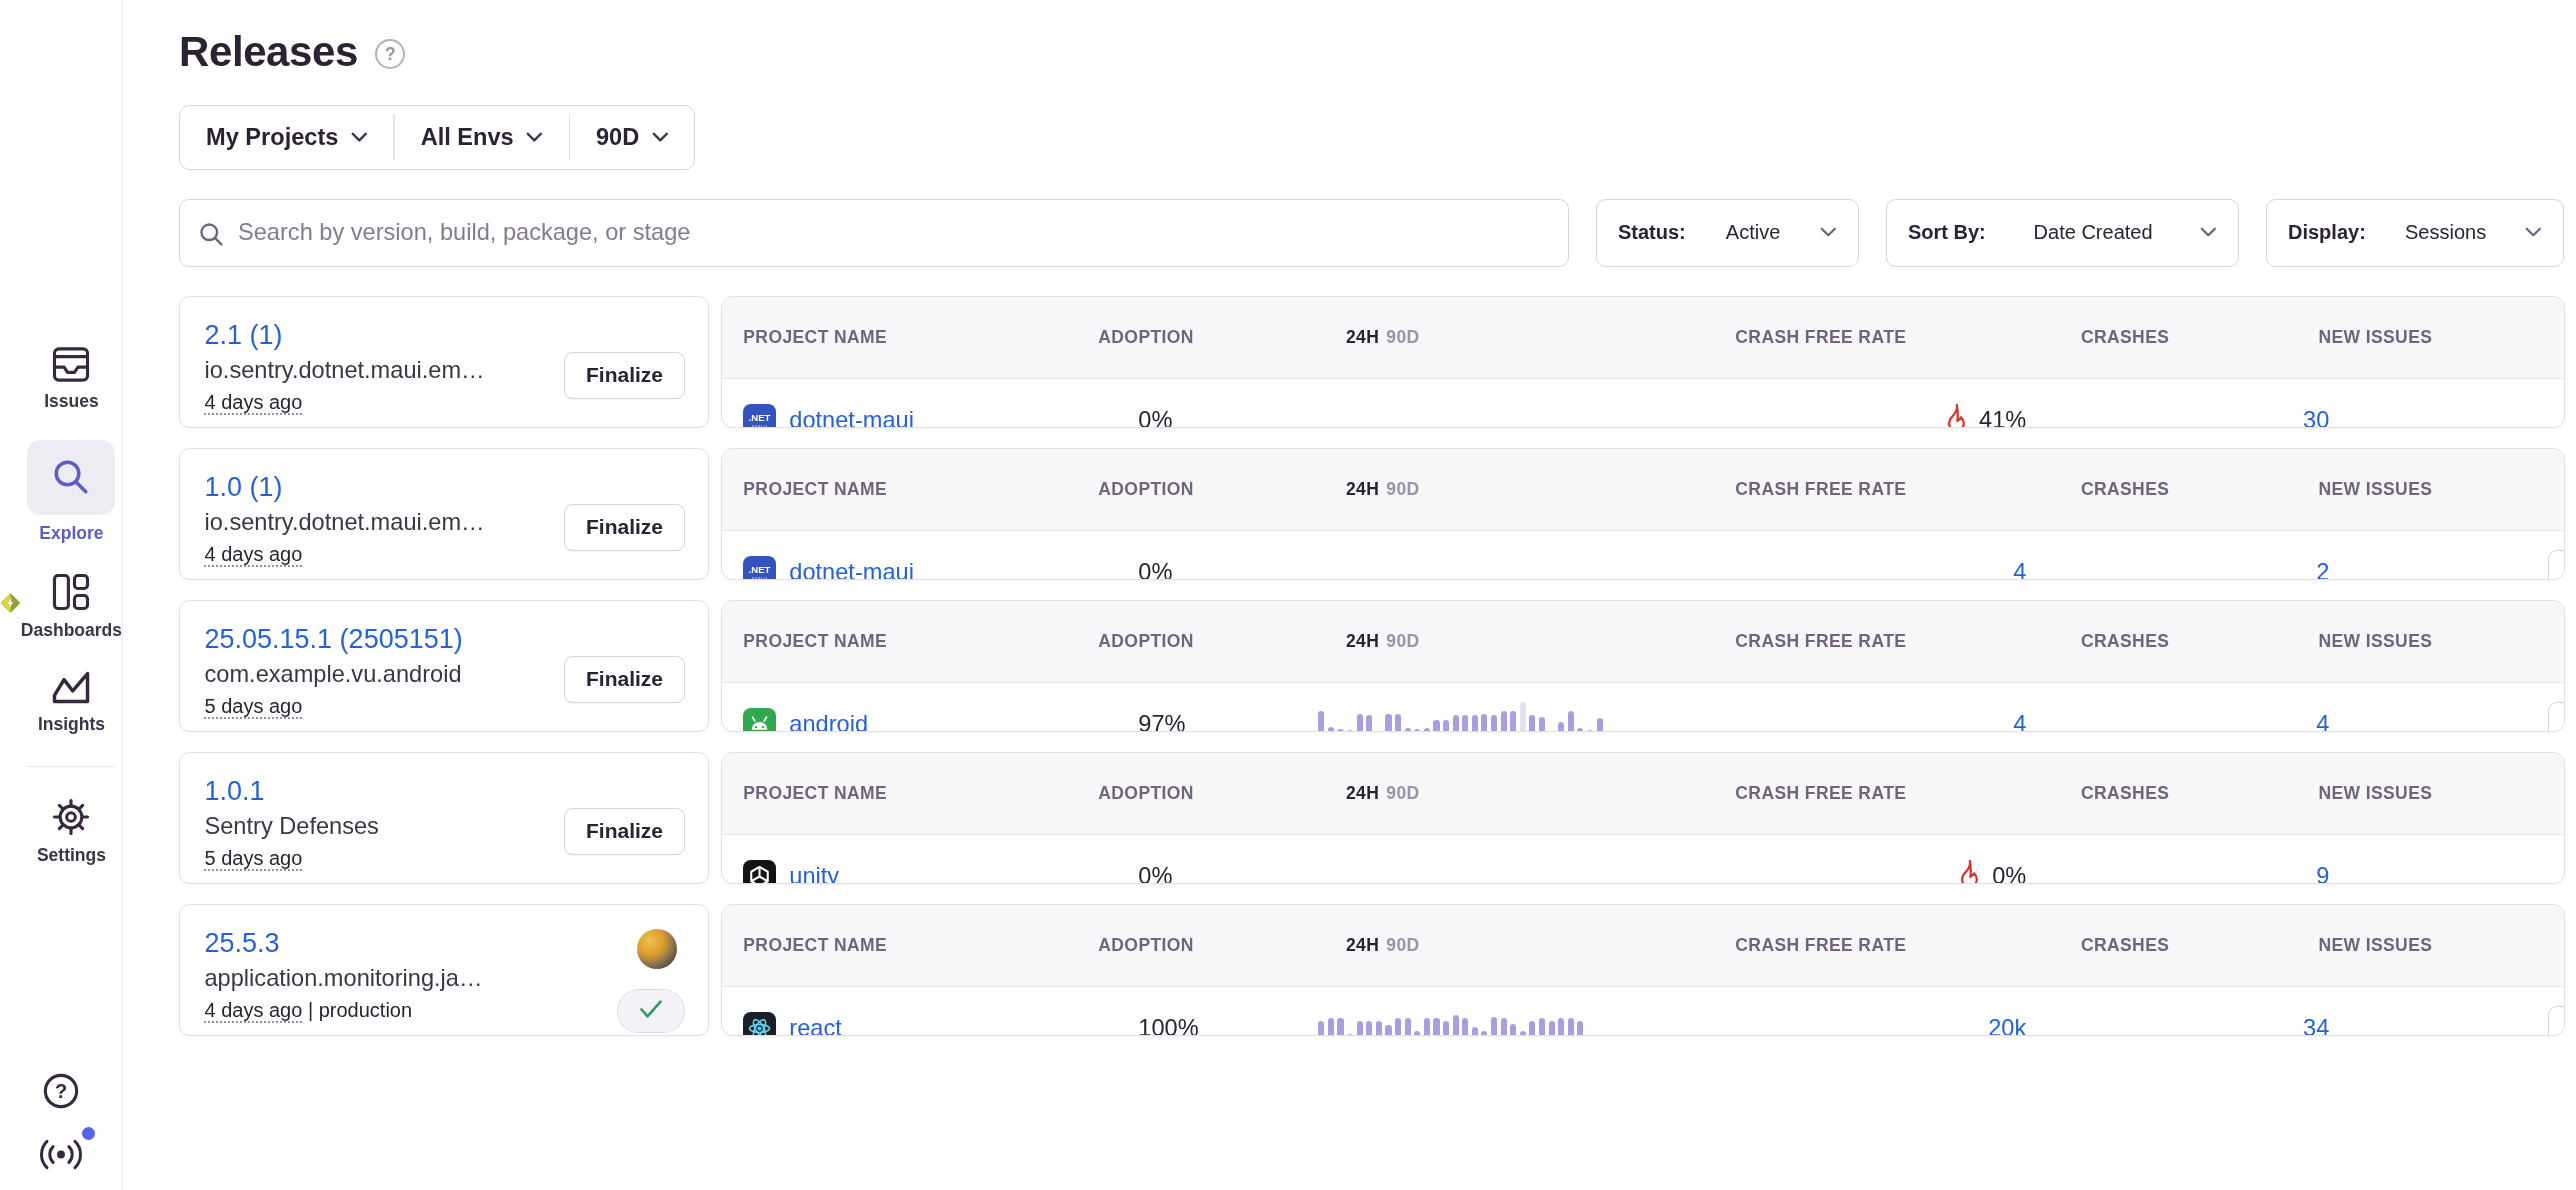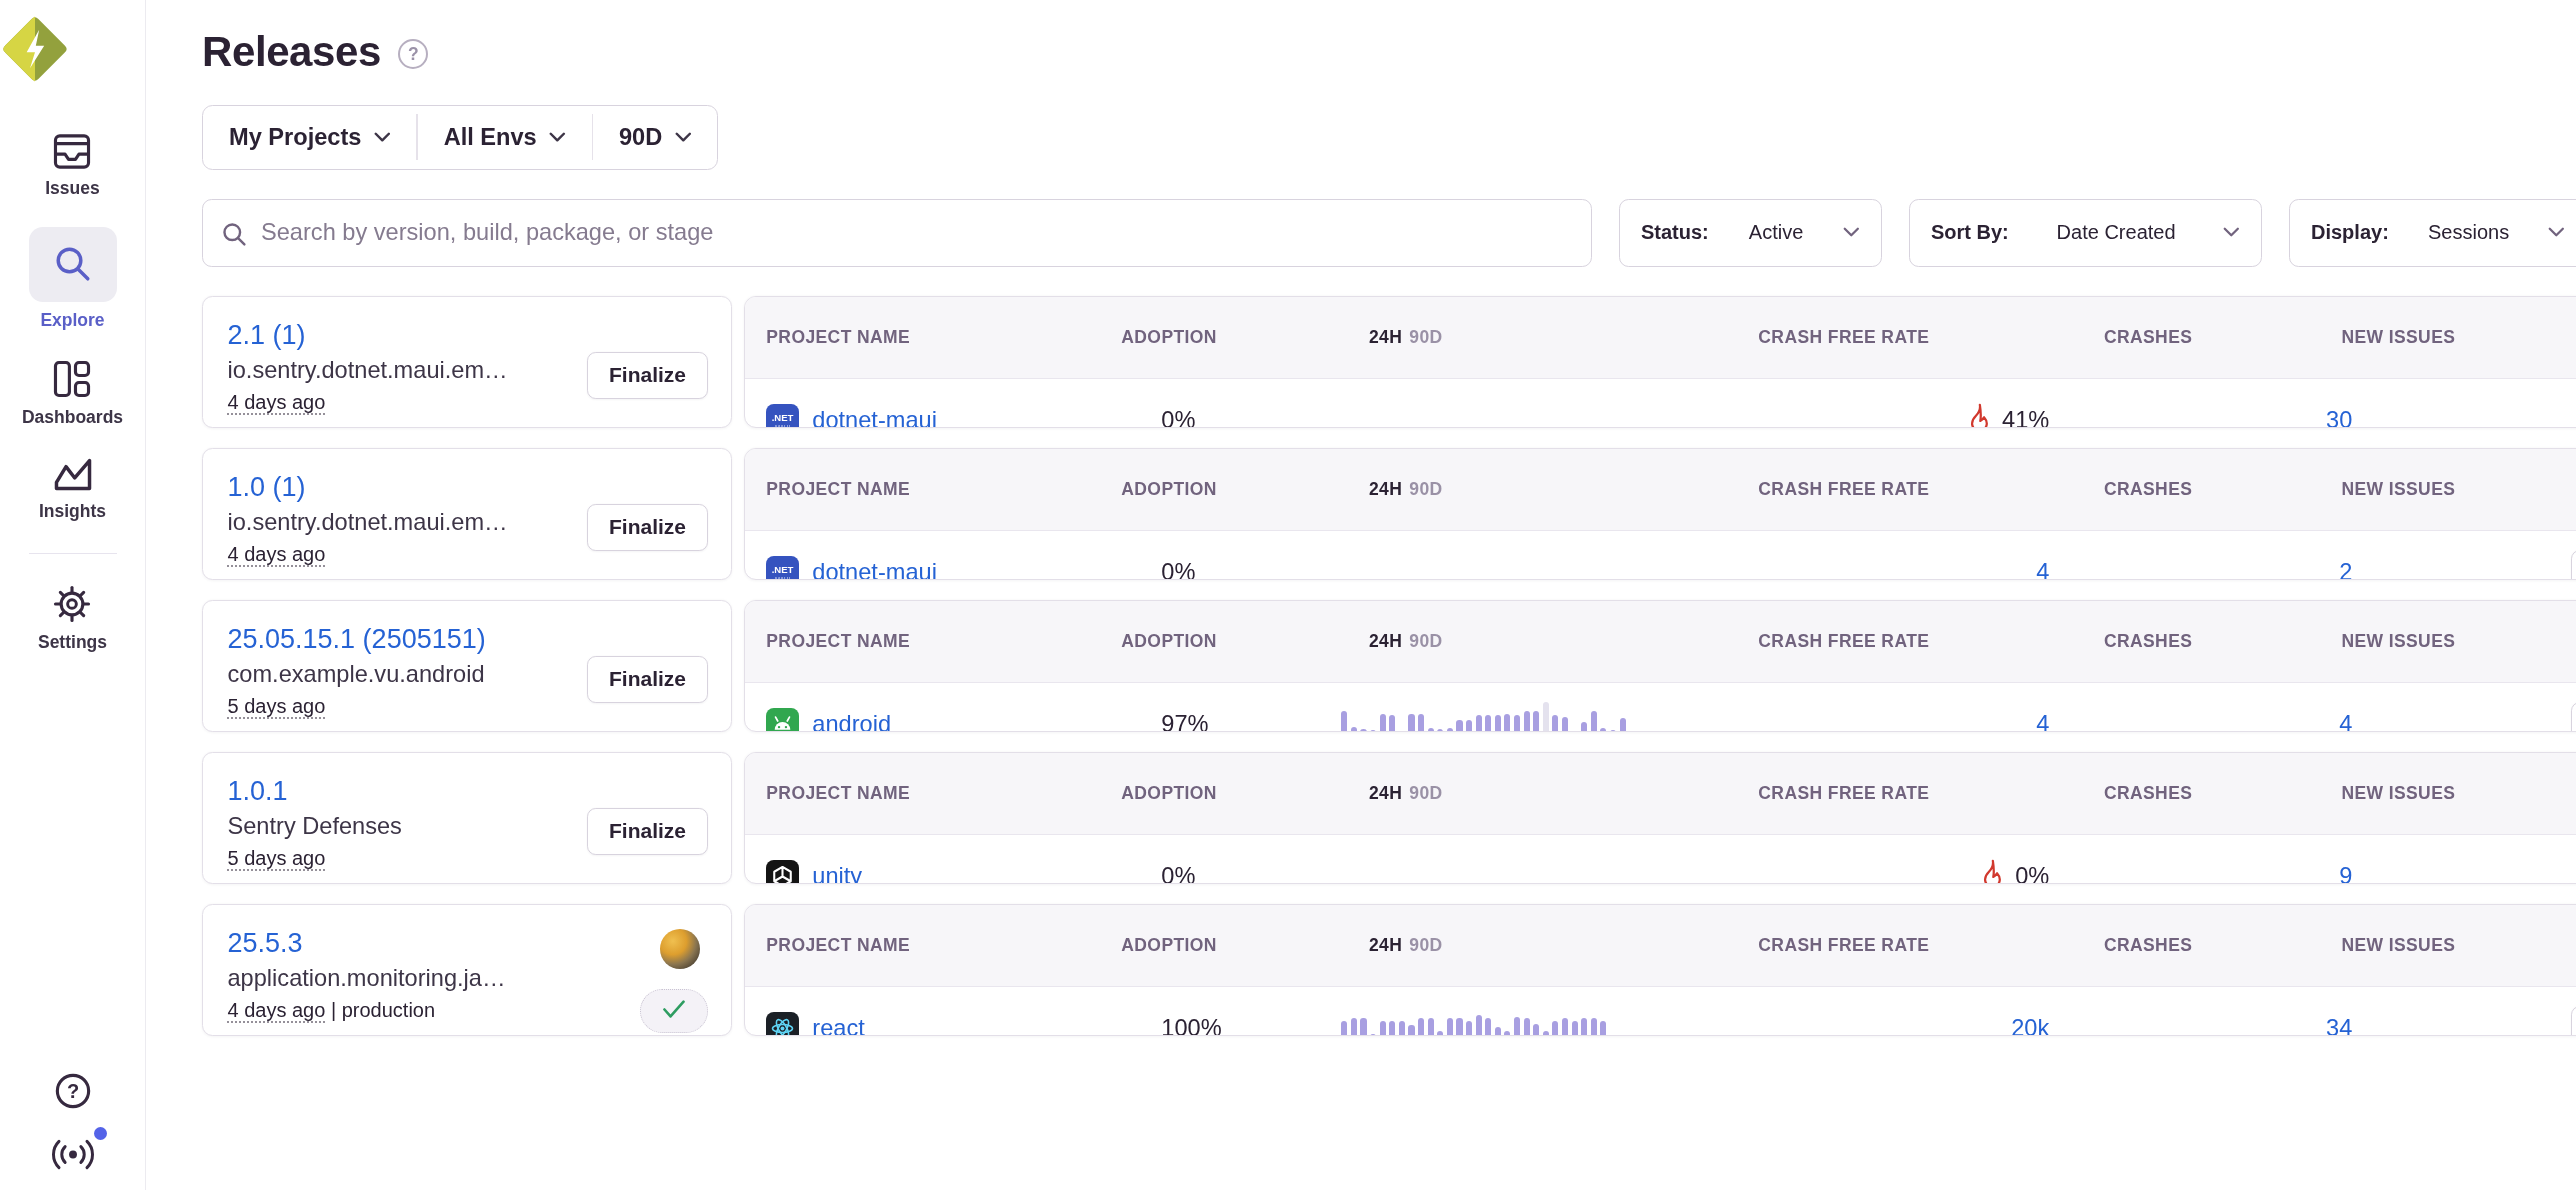--- a/index.html
+++ b/index.html
@@ -1,22 +1,22 @@
 <!DOCTYPE html>
 <html style="font-size:14px"><head>
 <meta charset="utf-8">
 <style>
   * { margin:0; padding:0; box-sizing:border-box; }
   html,body { width:2576px; height:1191px; overflow:hidden; background:#fff;
     font-family:"Liberation Sans","DejaVu Sans",sans-serif; color:#2b2233; }
   .app { position:relative; width:2576px; height:1191px; display:flex; }
 
   
-  .sidebar { width:146px; height:100%; background:#fff; border-right:1.3px solid #ecebf0;
-    display:flex; flex-direction:column; flex:none; position:relative; }
+  .sidebar { width:123px; height:100%; background:#fff; border-right:1.3px solid #ecebf0;
+    display:flex; flex-direction:row; align-items:center; flex:none; position:relative; }
   .logo { width:70px; height:70px; margin-top:14px; }
   .nav { display:flex; flex-direction:column; align-items:center; width:100%; margin-top:49px; }
   .nav-item { display:flex; flex-direction:column; align-items:center; gap:7.9px; margin-bottom:28px; cursor:pointer; }
   .nav-label { font-size:17.5px; font-weight:600; color:#3d3547; }
   .nav-item .icon svg { display:block; }
   .nav-item.active .nav-label { color:#5a5fc7; }
   .explore-tile { width:88px; height:75px; background:#edecf2; border-radius:14px;
     display:flex; align-items:center; justify-content:center; }
   .nav-divider { width:88px; height:0; border-top:1.3px solid #e7e4ee; margin:3.5px 0 30px 0; }
   .sidebar-bottom { position:absolute; bottom:15.8px; left:0; width:100%;

